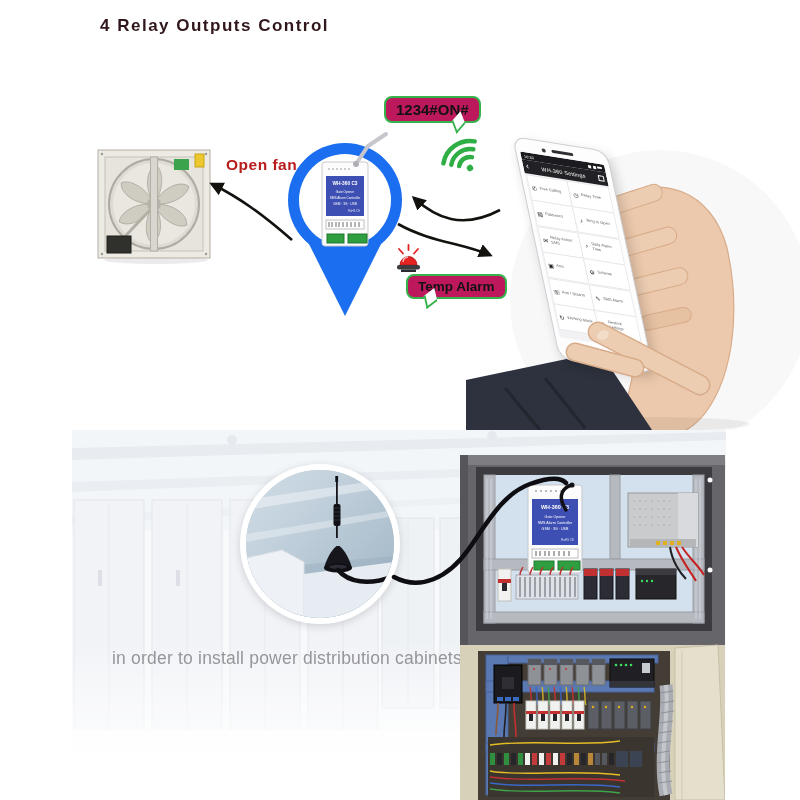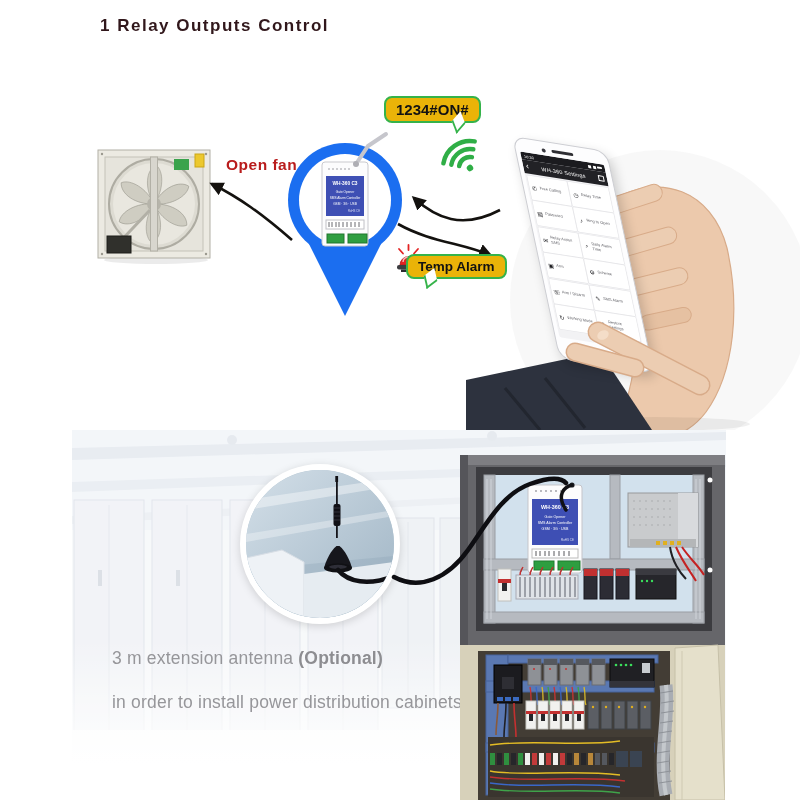--- a/index.html
+++ b/index.html
@@ -4,27 +4,27 @@
 <style>
   html,body{margin:0;padding:0;background:#fff;}
   .stage{position:relative;width:800px;height:800px;background:#fff;overflow:hidden;
          font-family:"Liberation Sans",sans-serif;}
   .abs{position:absolute;}
 
   
   .main-title{left:100px;top:16px;font-size:17px;font-weight:bold;letter-spacing:1.5px;color:#31171b;}
   .open-fan{left:226px;top:156px;font-size:15.5px;font-weight:bold;color:#b91c1c;letter-spacing:.5px;}
 
-  .bubble{background:#eab308;border:2.5px solid #35b34a;border-radius:8px;color:#121212;
+  .bubble{background:#be185d;border:2.5px solid #35b34a;border-radius:8px;color:#121212;
           font-weight:bold;padding:3px 10px;white-space:nowrap;}
   .bubble::after{content:"";position:absolute;width:11px;height:11px;background:#fff;
           border-right:2.5px solid #35b34a;border-bottom:2.5px solid #35b34a;}
   .sms-bubble{left:384px;top:96px;font-size:15px;}
   .sms-bubble::after{right:14px;bottom:-7.5px;transform:rotate(55deg) skew(14deg,14deg);}
-  .temp-bubble{left:406px;top:254px;font-size:13.5px;}
+  .temp-bubble{left:406px;top:274px;font-size:13.5px;}
   .temp-bubble::after{left:16px;bottom:-7.5px;transform:rotate(65deg) skew(12deg,12deg);}
 
   
   .phone{left:512px;top:136px;width:94px;height:226px;
          transform:matrix(0.988,0.156,0.208,0.978,0,0);transform-origin:0 0;
          background:#fdfdfe;border:1px solid #cccdd2;border-radius:13px;
          box-shadow:3px 5px 12px rgba(0,0,0,.18);}
   .earpiece{left:37px;top:7px;width:22px;height:3px;background:#2e2e33;border-radius:2px;}
   .cam{left:27px;top:6.5px;width:4px;height:4px;background:#3a3a40;border-radius:50%;}
   .screen{left:4px;top:14px;width:85px;height:190px;background:#f2f2f4;border-radius:2px;overflow:hidden;}
@@ -181,21 +181,21 @@
         </g>
       <g transform="rotate(-12 648 322)">
           <rect x="640" y="315" width="52" height="15" rx="7.5" fill="#e6c1a2" stroke="#d8ab89"></rect>
         </g>
       <ellipse cx="655" cy="424" rx="95" ry="7" fill="rgba(0,0,0,.06)"></ellipse>
       <polygon points="466,380 600,352 652,430 466,430" fill="#2d323e"></polygon>
       <path d="M505 388 L540 430 M545 378 L585 428" stroke="#22262f" stroke-width="3" fill="none"></path>
     </g>
   </svg>
 
-  <div class="abs main-title">1 Relay Outputs Control</div>
+  <div class="abs main-title">4 Relay Outputs Control</div>
   <div class="abs open-fan">Open fan</div>
   <div class="abs bubble sms-bubble">1234#ON#</div>
   <div class="abs bubble temp-bubble">Temp Alarm</div>
 
   <div class="abs phone">
     <div class="abs earpiece"></div>
     <div class="abs cam"></div>
     <div class="abs screen">
       <div class="statusbar">
         <span>16:30</span>
@@ -315,21 +315,20 @@
             <line x1="510" y1="92" x2="510" y2="274"></line>
           <line x1="568" y1="92" x2="568" y2="274"></line>
             <line x1="626" y1="92" x2="626" y2="274"></line>
           </g>
       </g>
       <rect x="0" y="300" width="654" height="36" fill="#fafbfc"></rect>
       <rect x="0" y="210" width="654" height="126" fill="url(#fadeW)"></rect>
     </svg>
 
     <div class="abs caption">
-      <div><span>3 m extension antenna </span><b>(Optional)</b></div>
       <div>in order to install power distribution cabinets,</div>
     </div>
 
     <div class="abs inset">
       <svg width="148" height="148" viewBox="0 0 148 148">
         <defs>
           <linearGradient id="steel" x1="0" y1="0" x2="1" y2="1">
             <stop offset="0" stop-color="#d3dfe8"></stop>
               <stop offset="1" stop-color="#9fb4c4"></stop>
           </linearGradient>

